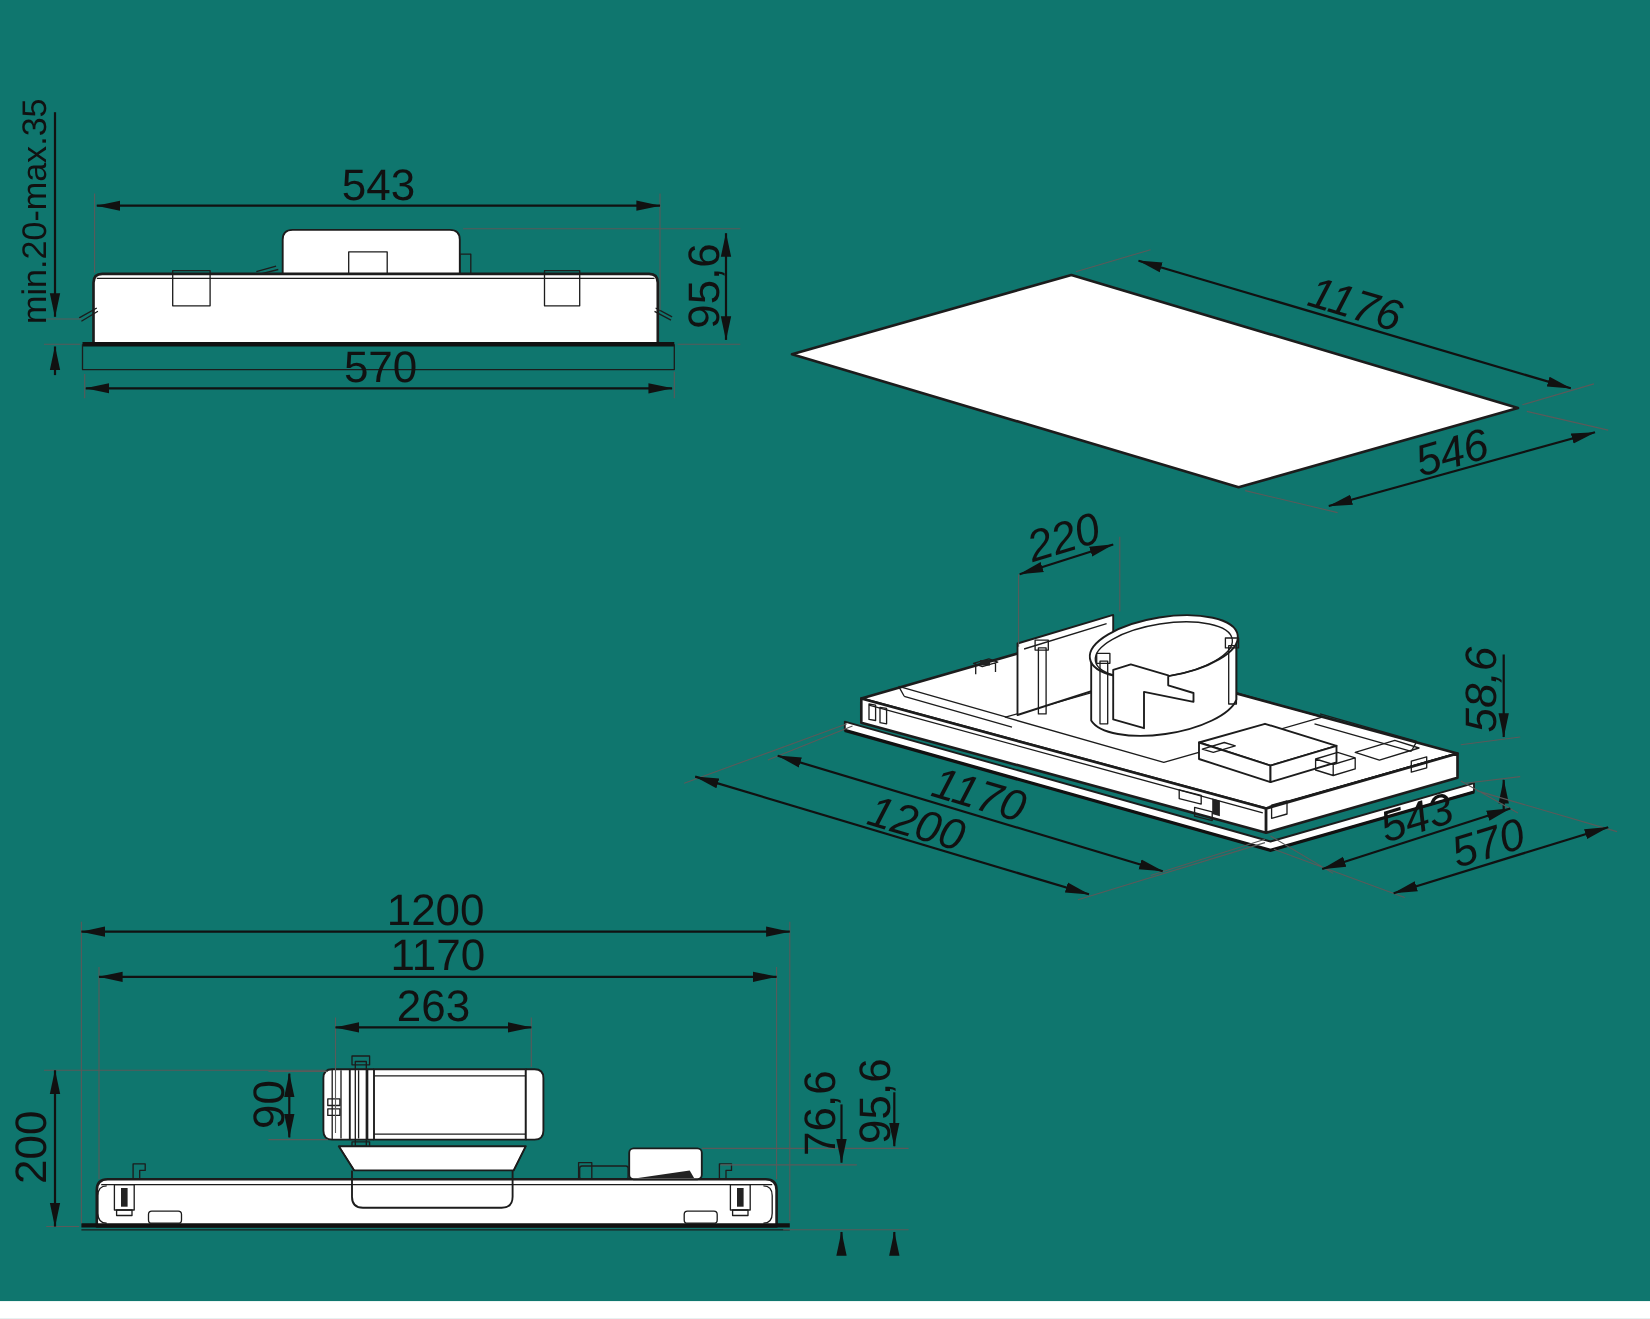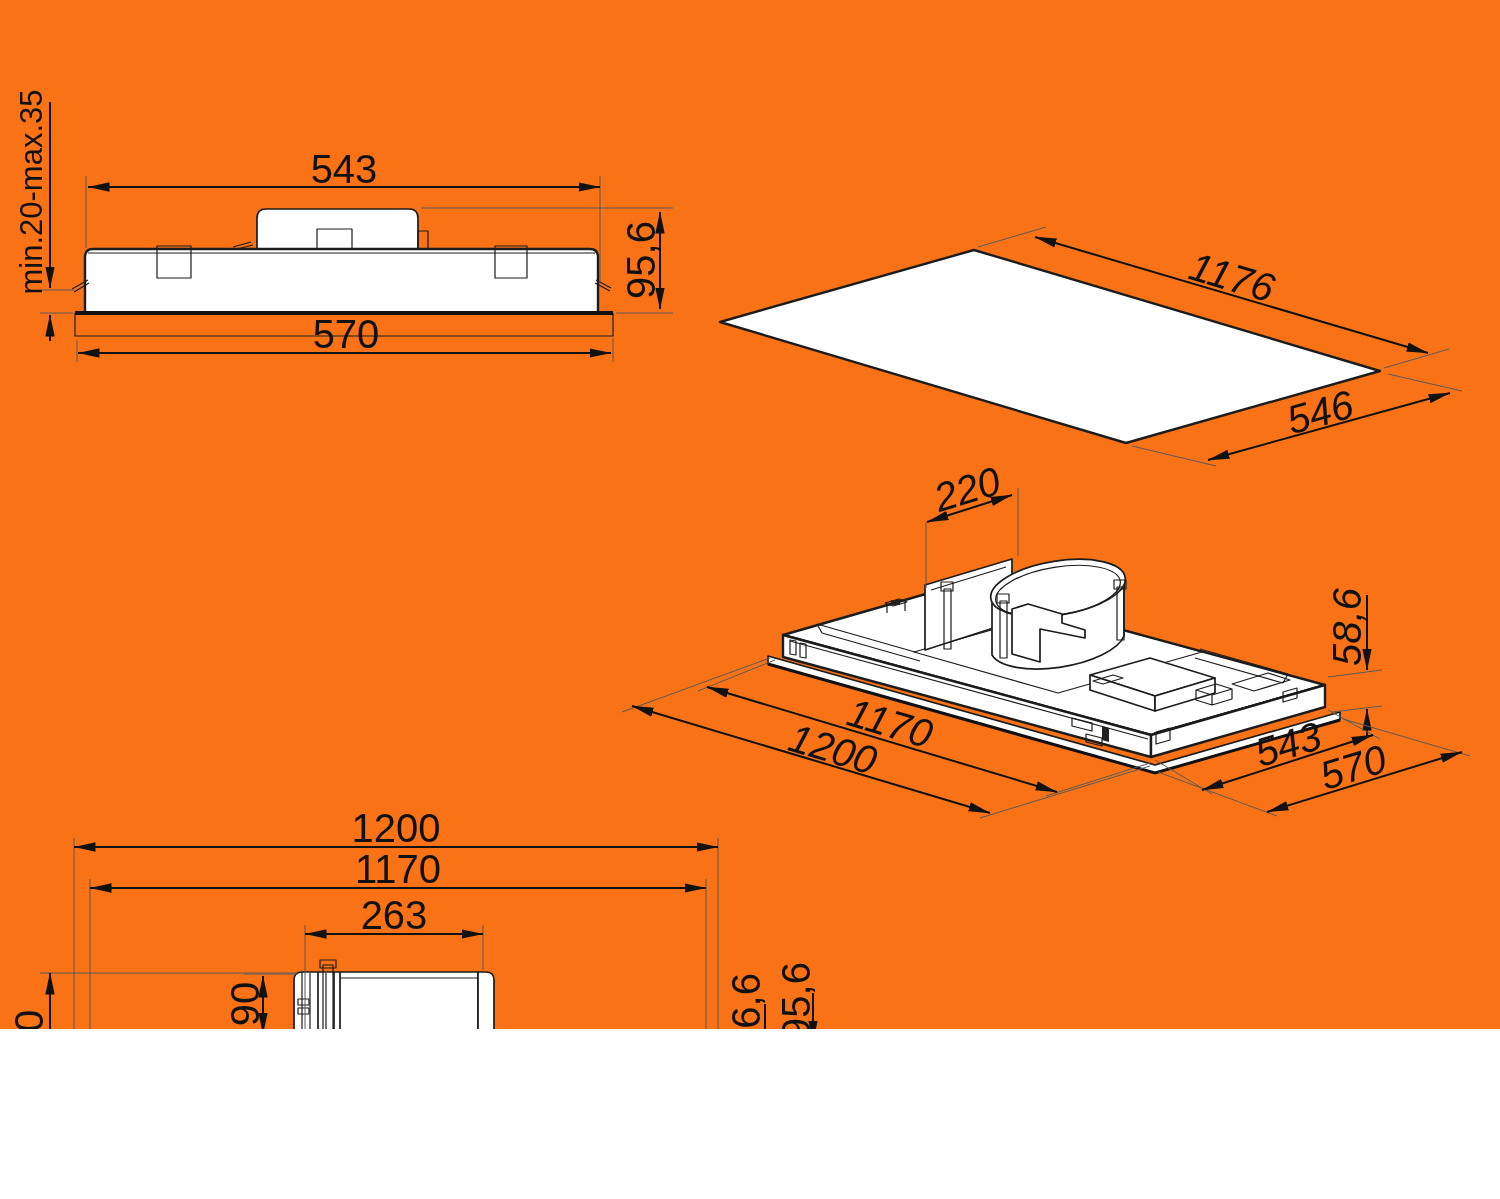--- a/index.html
+++ b/index.html
@@ -1,16 +1,16 @@
 <!DOCTYPE html>
 <html><head>
 <meta charset="utf-8">
 <style>
   html,body{margin:0;padding:0;background:#ffffff;}
-  .stage{position:relative;width:1500px;height:1029px;background:#f97316;overflow:hidden;}
+  .stage{position:relative;width:1500px;height:1183px;background:#0f766e;overflow:hidden;}
   svg{display:block;}
   .outline{fill:#fff;stroke:#1c1c1c;stroke-width:2.4;stroke-linejoin:round;stroke-linecap:round;}
   .mid{fill:#fff;stroke:#1c1c1c;stroke-width:1.7;stroke-linejoin:round;}
   .thin{fill:none;stroke:#1c1c1c;stroke-width:1.2;stroke-linejoin:round;}
   .nofill{fill:none;stroke:#1c1c1c;stroke-width:1.7;stroke-linejoin:round;}
   .hair{fill:none;stroke:#5a5a5a;stroke-width:1;}
   .dim{fill:none;stroke:#111;stroke-width:2;}
   .heavy{stroke:#111;stroke-width:4;fill:none;}
   .dark{fill:#222;stroke:none;}
   text.dimtxt{font-family:"Liberation Sans",sans-serif;font-size:40px;fill:#111;

